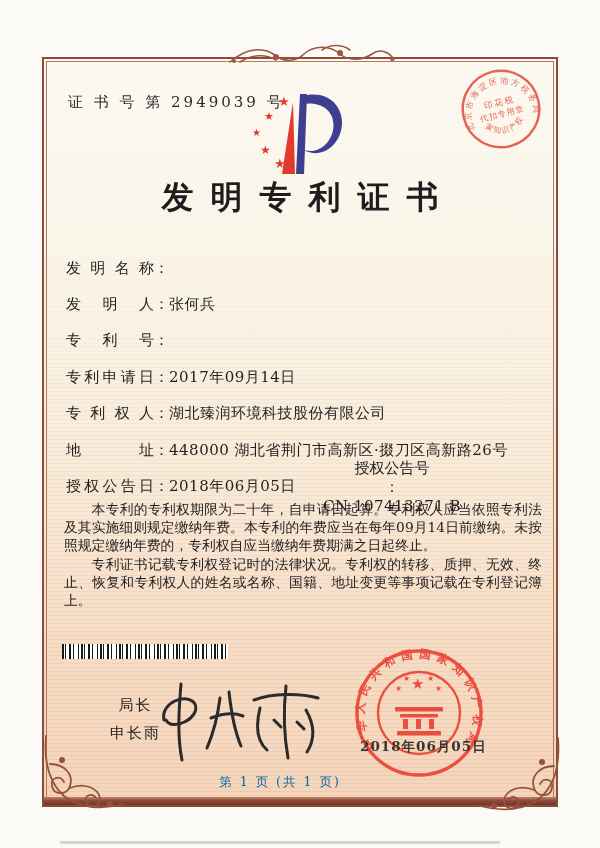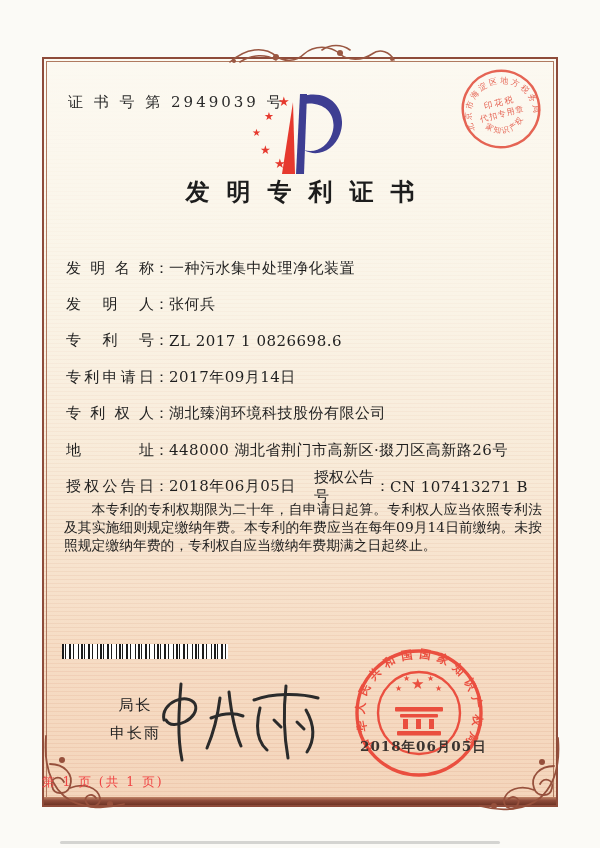--- a/index.html
+++ b/index.html
@@ -32,49 +32,49 @@
     background:linear-gradient(180deg,#c08568 0%,#8e4b3a 45%,#6f3526 100%);
   }
   .ornament{position:absolute;pointer-events:none;}
   
   .cert-number{
     position:absolute;left:68px;top:93px;font-size:15px;letter-spacing:3px;color:#2a2a2a;
   }
   .logo{position:absolute;left:250px;top:86px;}
   .title{
     position:absolute;left:0;right:0;top:176px;text-align:center;
-    font-size:24px;font-weight:700;letter-spacing:17px;padding-left:17px;color:#1d1d1d;
+    font-size:32px;font-weight:700;letter-spacing:17px;padding-left:17px;color:#1d1d1d;
   }
   .fields{position:absolute;left:66px;top:250px;width:462px;}
   .field-row{height:36.4px;display:flex;align-items:center;position:relative;font-size:15px;}
   .flabel{
     display:inline-block;width:88px;text-align:justify;text-align-last:justify;
     color:#1f1f1f;flex:none;font-family:Liberation Serif, serif;
   }
   .fcolon{flex:none;color:#1f1f1f;}
   .fvalue{letter-spacing:.5px;color:#1f1f1f;white-space:nowrap;}
-  .pair2{position:absolute;left:248px;display:flex;align-items:center;}
+  .pair2{position:absolute;left:257px;display:flex;align-items:center;flex-direction:column;}
   .body-text{
     position:absolute;left:64px;top:500px;width:478px;
     font-size:13.8px;line-height:18.2px;text-align:justify;color:#1e1e1e;
   }
   .body-text p{margin:0;text-indent:2em;}
   .barcode{
     position:absolute;left:62px;top:644px;width:166px;height:15px;
     background:repeating-linear-gradient(90deg,
       #1b1b1b 0 2px,#fff 2px 3px,#1b1b1b 3px 4px,#fff 4px 7px,
       #1b1b1b 7px 9px,#fff 9px 11px,#1b1b1b 11px 12px,#fff 12px 16px,
       #1b1b1b 16px 17px,#fff 17px 19px);
   }
   .sig-block{position:absolute;left:110px;top:696px;font-size:15px;letter-spacing:2px;color:#222;text-align:center;}
   .sig-block div{margin-bottom:9px;}
   .signature-svg{position:absolute;left:150px;top:678px;}
   .footer-page{
-    position:absolute;left:42px;top:774px;width:476px;
-    font-size:12.5px;letter-spacing:2px;color:#ef4444;
+    position:absolute;left:42px;top:774px;width:476px;text-align:center;
+    font-size:12.5px;letter-spacing:2px;color:#0369a1;
   }
   .office-seal{position:absolute;left:353px;top:647px;opacity:.92;}
   .seal-date{
     position:absolute;left:360px;top:738px;width:140px;
     font-size:13.5px;font-weight:700;letter-spacing:1px;color:#3a3430;white-space:nowrap;
   }
   .tax-stamp{position:absolute;left:458px;top:66px;transform:rotate(-14deg);opacity:.88;}
   .page-shadow{
     position:absolute;left:60px;top:841px;width:440px;height:3px;
     background:rgba(140,140,140,.35);border-radius:2px;
@@ -135,31 +135,29 @@
   <text x="10" y="68" font-size="12" fill="#e6392e">★</text>
   <text x="24" y="82" font-size="13" fill="#e6392e">★</text>
 </svg>
 
 <div class="title">发明专利证书</div>
 
 <div class="fields">
   <div class="field-row">
     <span class="flabel">发明名称</span>
       <span class="fcolon">：</span>
-      <span class="fvalue">一种污水集中处理净化装置</span>
   </div>
   <div class="field-row">
     <span class="flabel">发明人</span>
       <span class="fcolon">：</span>
       <span class="fvalue">张何兵</span>
   </div>
   <div class="field-row">
     <span class="flabel">专利号</span>
       <span class="fcolon">：</span>
-      <span class="fvalue">ZL 2017 1 0826698.6</span>
   </div>
   <div class="field-row">
     <span class="flabel">专利申请日</span>
       <span class="fcolon">：</span>
       <span class="fvalue">2017年09月14日</span>
   </div>
   <div class="field-row">
     <span class="flabel">专利权人</span>
       <span class="fcolon">：</span>
       <span class="fvalue">湖北臻润环境科技股份有限公司</span>
@@ -176,20 +174,21 @@
     <span class="pair2">
       <span>授权公告号</span>
         <span class="fcolon">：</span>
         <span class="fvalue">CN 107413271 B</span>
     </span>
   </div>
 </div>
 
 <div class="body-text">
   <p>本专利的专利权期限为二十年，自申请日起算。专利权人应当依照专利法及其实施细则规定缴纳年费。本专利的年费应当在每年09月14日前缴纳。未按照规定缴纳年费的，专利权自应当缴纳年费期满之日起终止。</p>
+  <p>专利证书记载专利权登记时的法律状况。专利权的转移、质押、无效、终止、恢复和专利权人的姓名或名称、国籍、地址变更等事项记载在专利登记簿上。</p>
 </div>
 
 <div class="barcode"></div>
 
 <div class="sig-block">
   <div>局长</div>
   <div>申长雨</div>
 </div>
 
 <svg class="signature-svg" width="175" height="92" viewBox="0 0 175 92">

